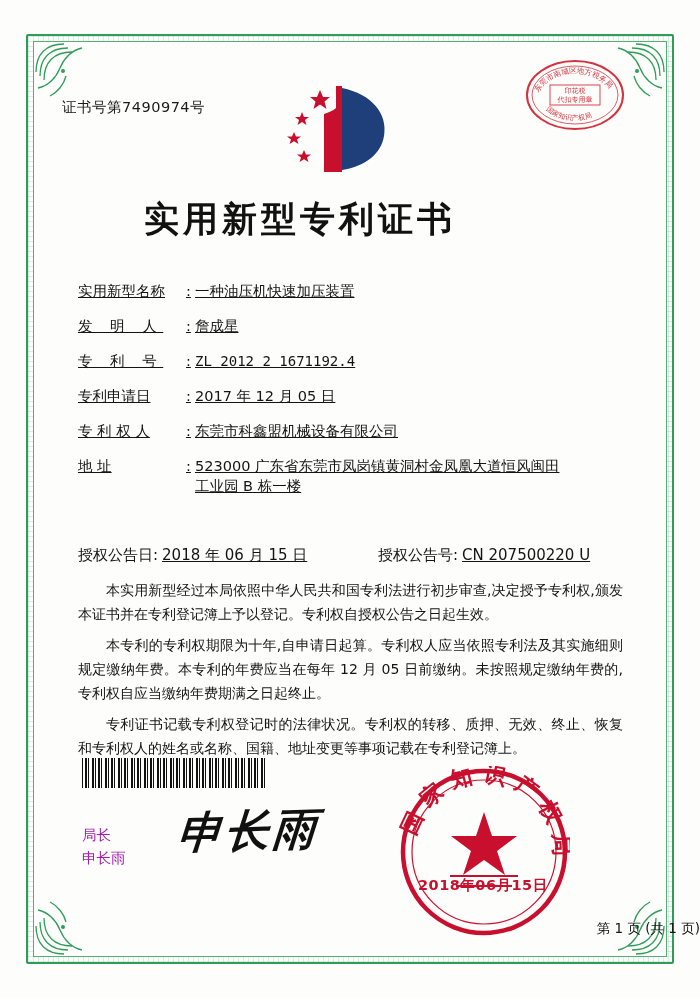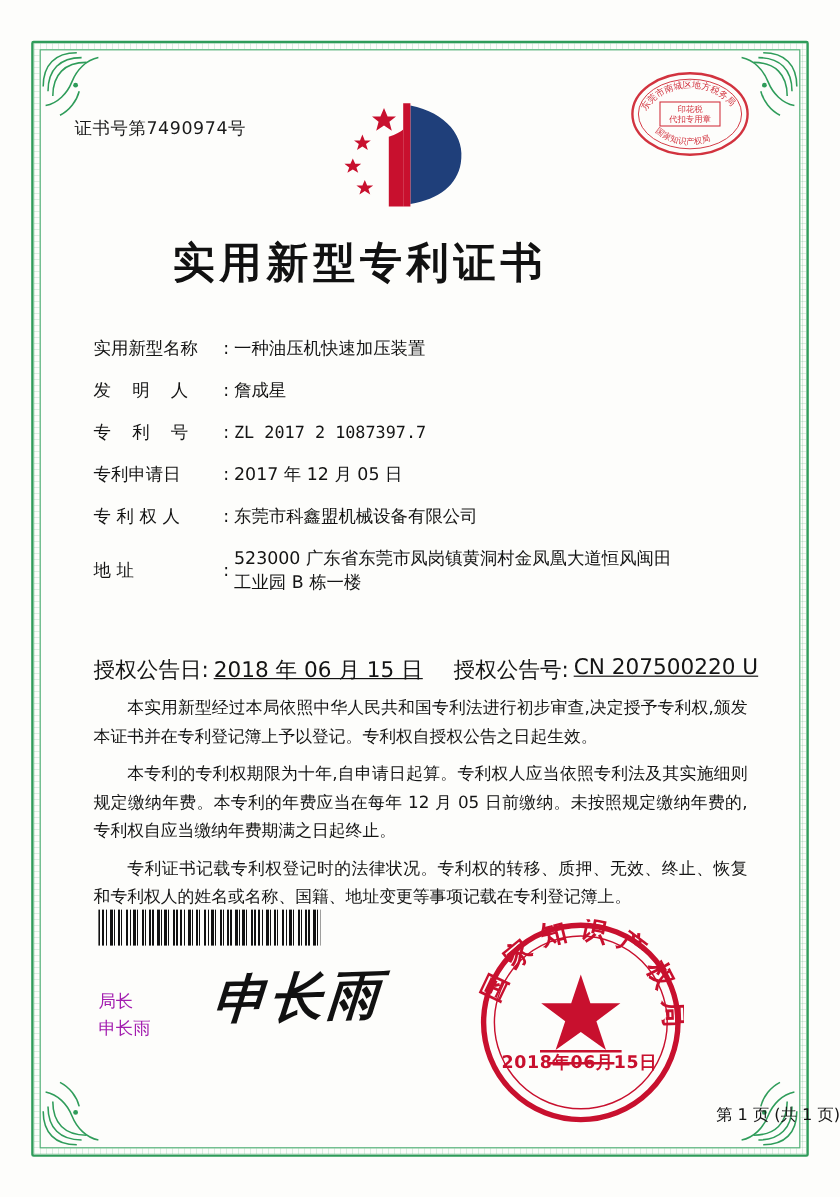--- a/index.html
+++ b/index.html
@@ -102,45 +102,46 @@
   }
 
   
   .fields {
     position: absolute;
     left: 78px; top: 282px;
     width: 560px;
   }
   .field-row {
     display: flex;
-    align-items: center;
+    align-items: flex-start;
     margin-bottom: 15.5px;
     font-size: 14.5px;
     color: #141414;
     line-height: 1.35;
+    text-decoration: underline;
   }
   .field-label {
     width: 108px;
     flex: 0 0 108px;
     white-space: nowrap;
   }
   .field-label.sp { letter-spacing: 6.5px; }
   .field-sep { width: 9px; flex: 0 0 9px; }
   .field-value {
     flex: 1 1 auto;
     white-space: pre-line;
   }
   .field-value.mono { font-family: "DejaVu Sans Mono", "Liberation Mono", monospace; font-size: 14px; }
 
   .two-col {
     position: absolute;
     left: 78px; top: 546px;
     width: 560px;
     display: flex;
-    font-size: 18px;
+    font-size: 15px;
     color: #141414;
   }
   .two-col .col { display: flex; }
   .two-col .col.left { width: 300px; }
   .two-col .lab { white-space: nowrap; }
   .two-col .val { margin-left: 4px; white-space: nowrap; text-decoration: underline; }
 
   
   .body-text {
     position: absolute;
@@ -314,21 +315,21 @@
 
     <div class="field-row">
       <span class="field-label sp">发 明 人</span>
       <span class="field-sep">:</span>
       <span class="field-value">詹成星</span>
     </div>
 
     <div class="field-row">
       <span class="field-label sp">专 利 号</span>
       <span class="field-sep">:</span>
-      <span class="field-value mono">ZL 2017 2 1087397.7</span>
+      <span class="field-value mono">ZL 2012 2 1671192.4</span>
     </div>
 
     <div class="field-row">
       <span class="field-label">专利申请日</span>
       <span class="field-sep">:</span>
       <span class="field-value">2017 年 12 月 05 日</span>
     </div>
 
     <div class="field-row">
       <span class="field-label">专 利 权 人</span>

